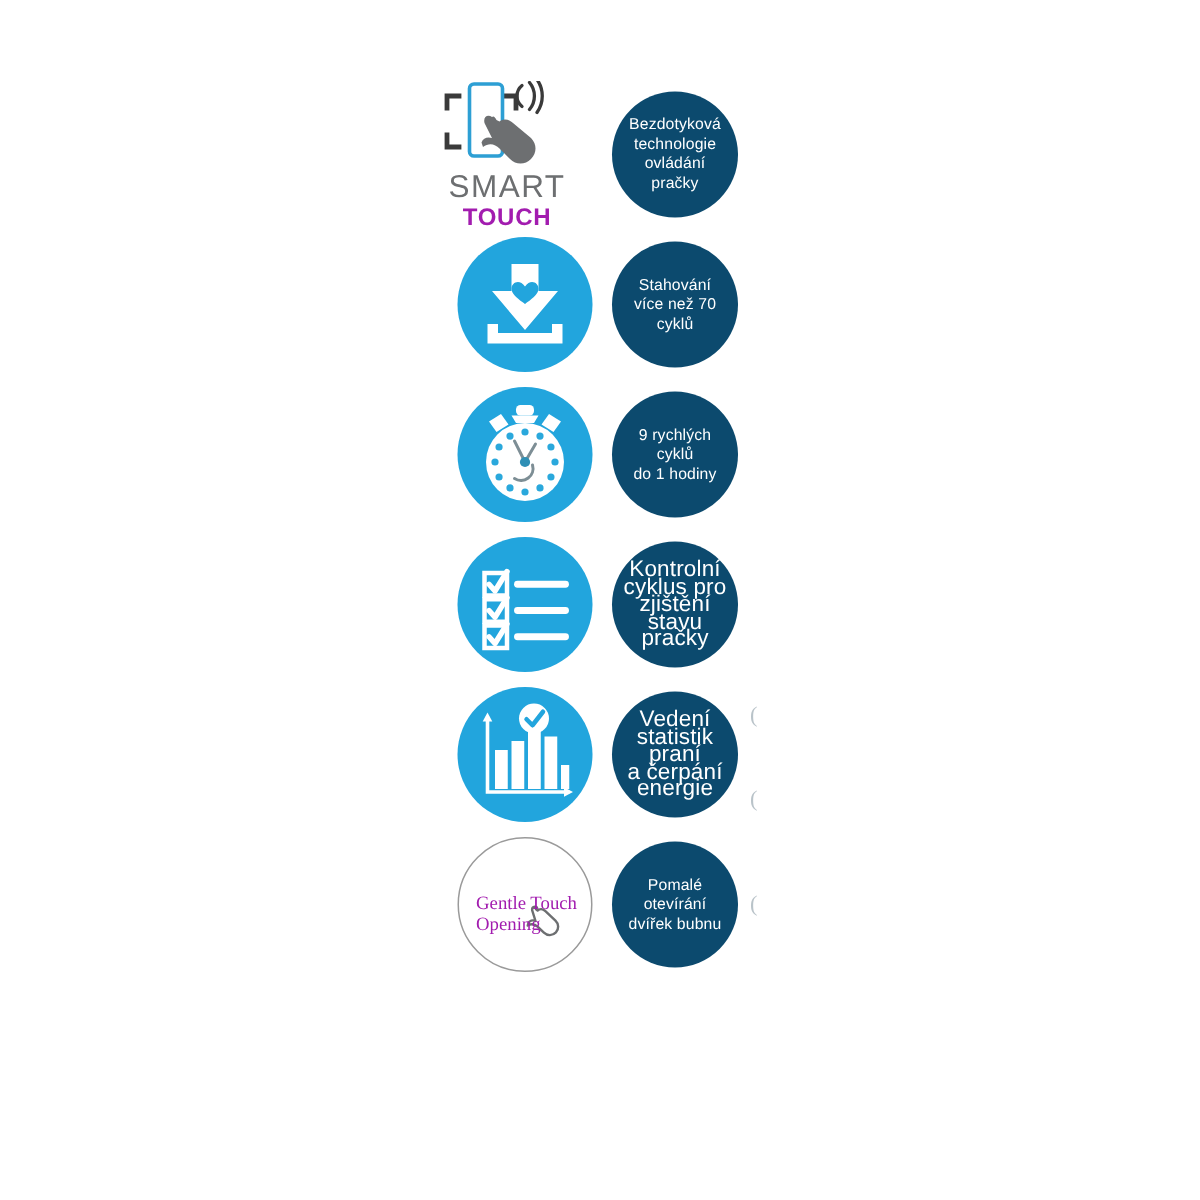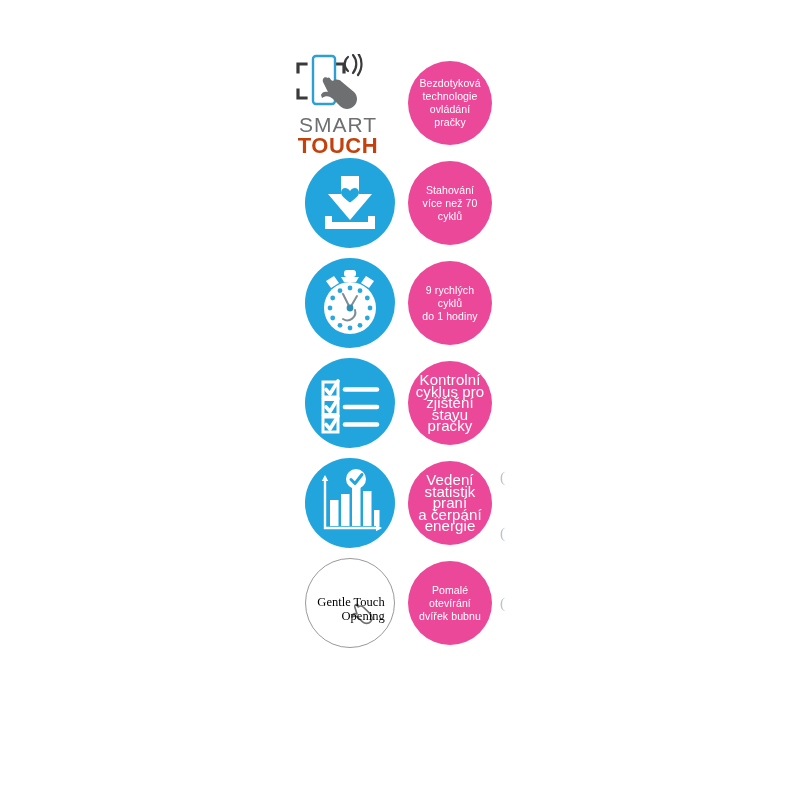--- a/index.html
+++ b/index.html
@@ -66,36 +66,36 @@
   .logo-word-smart {
     font-family: "Liberation Sans", sans-serif;
     font-size: 21px;
     letter-spacing: 1px;
     color: #6d6f71;
     line-height: 20px;
     margin-top: 1px;
   }
   .logo-word-touch {
     font-family: "Liberation Sans", sans-serif;
-    font-size: 22px;
+    font-size: 16px;
     font-weight: bold;
     letter-spacing: 0.5px;
-    color: #c2410c;
+    color: #a21caf;
     line-height: 22px;
   }
 
   
   .text-circle {
     position: absolute;
     left: 408px;
     top: 3px;
     width: 84px;
     height: 84px;
     border-radius: 50%;
-    background: #ec4899;
+    background: #0c4a6e;
     display: flex;
     align-items: center;
     justify-content: center;
     box-sizing: border-box;
   }
   .text-circle .caption {
     color: #ffffff;
     font-family: "Liberation Sans", sans-serif;
     font-size: 10.5px;
     line-height: 13px;
@@ -115,22 +115,22 @@
     height: 90px;
     display: flex;
     align-items: center;
     justify-content: center;
     pointer-events: none;
   }
   .gto-text {
     font-family: "Liberation Serif", serif;
     font-size: 12.5px;
     line-height: 13.5px;
-    color: #000000;
-    text-align: right;
+    color: #a21caf;
+    text-align: left;
     white-space: pre-line;
     margin-left: 2px;
     margin-top: 13px;
   }
 
   
   .artifact {
     position: absolute;
     color: #b9c3c9;
     font-family: "Liberation Serif", serif;

